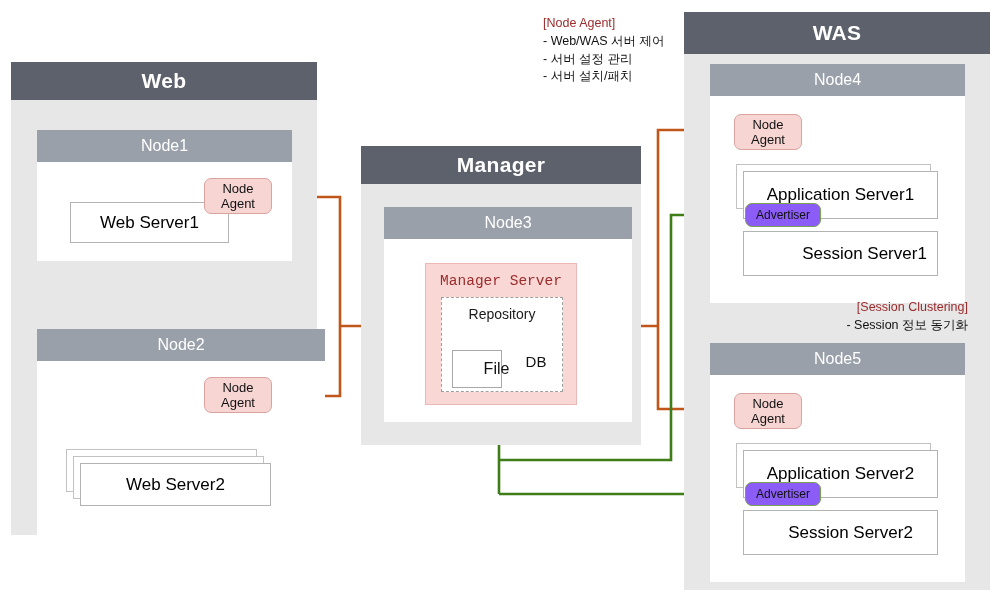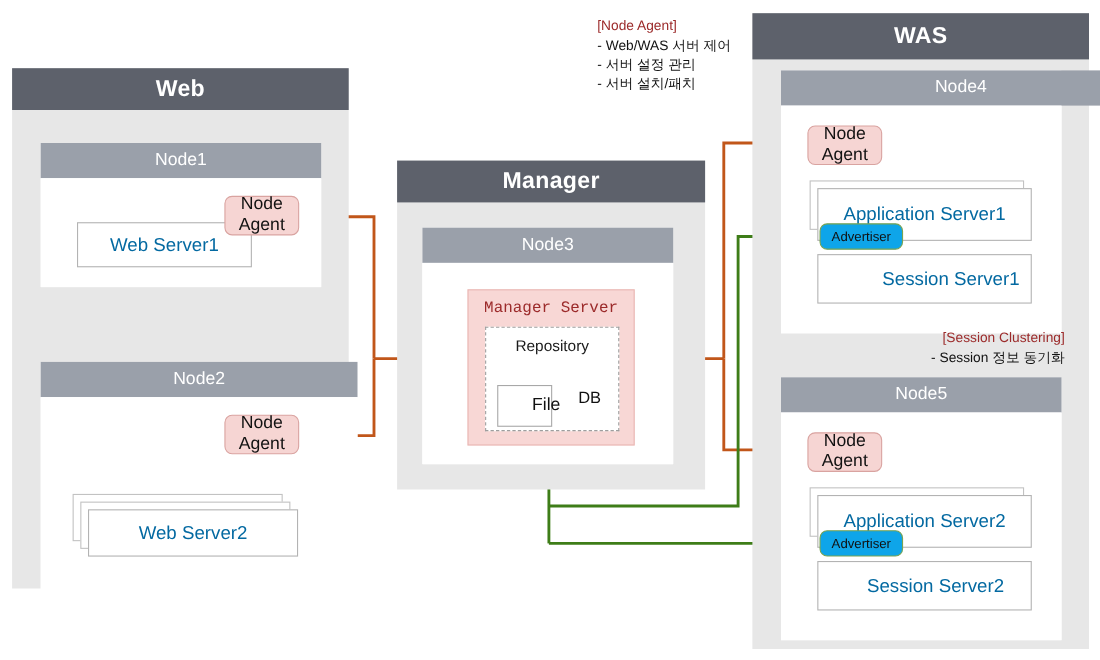--- a/index.html
+++ b/index.html
@@ -31,41 +31,41 @@
     font-size: 16px;
     display: flex; align-items: center; justify-content: center;
   }
   .node-body { position: absolute; left: 0; width: 100%; background: #ffffff; }
 
   
   .srv {
     position: absolute; background: #ffffff;
     border: 1px solid #b3b3b3;
     display: flex; align-items: center; justify-content: center;
-    font-size: 17px; color: #0369a1;
+    font-size: 17px; color: #000000;
     box-sizing: border-box;
   }
   .stack-ghost {
     position: absolute; background: #ffffff;
     border: 1px solid #c2c2c2; box-sizing: border-box;
   }
 
   
   .badge-agent {
     position: absolute; box-sizing: border-box;
     background: #f6d5d3; border: 1px solid #d9a3a0;
     border-radius: 7px;
     display: flex; flex-direction: column;
     align-items: center; justify-content: center;
-    font-size: 16px; line-height: 1.18; color: #111111;
+    font-size: 13px; line-height: 1.18; color: #111111;
     text-align: center;
   }
   .badge-adv {
     position: absolute; box-sizing: border-box;
-    background: #0ea5e9; border: 1px solid #79a352;
+    background: #8b5cf6; border: 1px solid #79a352;
     border-radius: 7px;
     display: flex; align-items: center; justify-content: center;
     font-size: 12px; color: #111111;
   }
 
   
   .mgr-server {
     position: absolute; box-sizing: border-box;
     background: #f8d7d5; border: 1px solid #e9b7b4;
   }
@@ -181,21 +181,21 @@
         <span>Agent</span>
       </div>
     </div>
   </div>
 
   <div class="zone" style="left:361px; top:146px; width:280px; height:299px;">
     <div class="zone-header" style="height:38px;">
       <span>Manager</span>
     </div>
 
-    <div class="node" style="left:23px; top:61px; width:228px; height:215px;">
+    <div class="node" style="left:23px; top:61px; width:248px; height:215px;">
       <div class="node-header" style="height:32px;">
         <span>Node3</span>
       </div>
       <div class="node-body" style="top:32px; height:183px;"></div>
 
       <div class="mgr-server" style="left:41px; top:56px; width:152px; height:142px;">
         <div class="mgr-title">Manager Server</div>
         <div class="repo" style="left:15px; top:33px; width:122px; height:95px;">
           <div class="repo-title">Repository</div>
         </div>
@@ -206,21 +206,21 @@
     </div>
   </div>
   <div class="db-label" style="position:absolute; left:510px; top:360px; width:52px;">DB</div>
 
   <div class="zone" style="left:684px; top:12px; width:306px; height:578px;">
     <div class="zone-header" style="height:42px;">
       <span>WAS</span>
     </div>
 
     <div class="node" style="left:26px; top:52px; width:255px; height:239px;">
-      <div class="node-header" style="height:32px;padding-left:36px;">
+      <div class="node-header" style="height:32px;">
         <span>Node4</span>
       </div>
       <div class="node-body" style="top:32px; height:207px;"></div>
 
       <div class="badge-agent" style="left:24px; top:50px; width:68px; height:36px;">
         <span>Node</span>
         <span>Agent</span>
       </div>
 
       <div class="stack-ghost" style="left:26px; top:100px; width:195px; height:45px;"></div>

